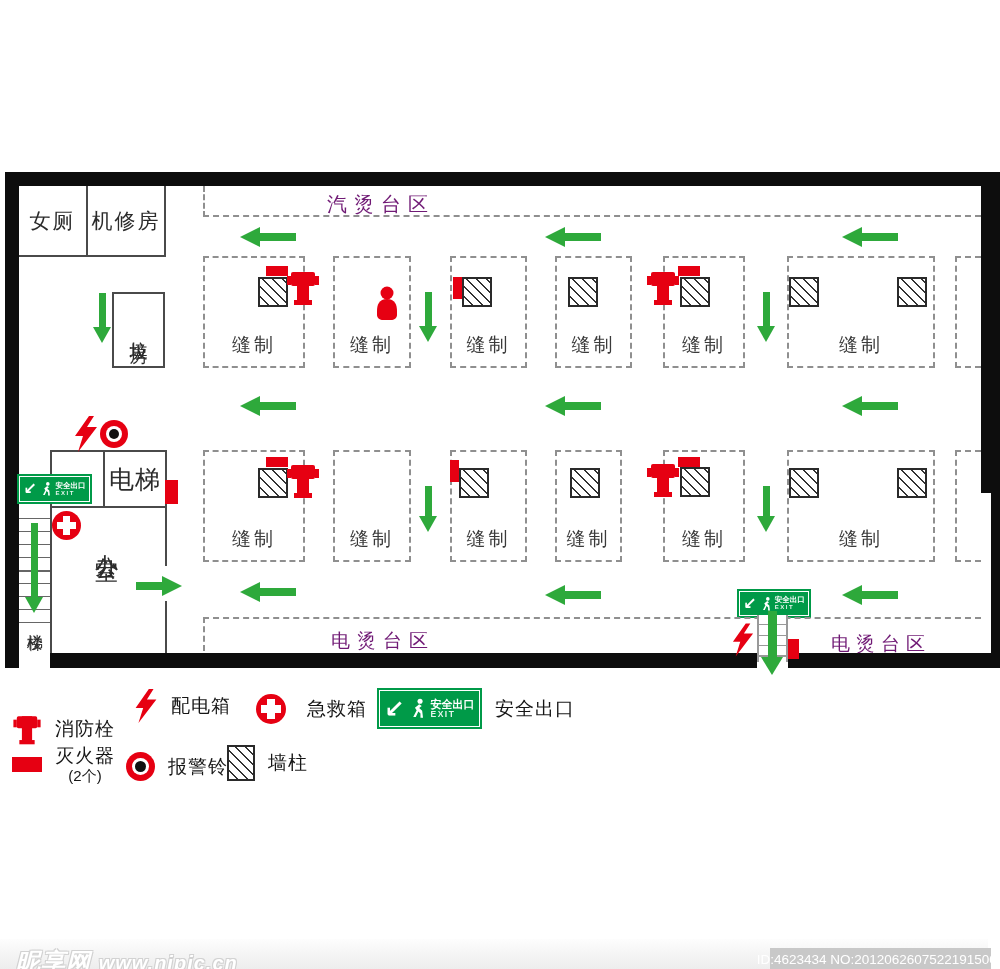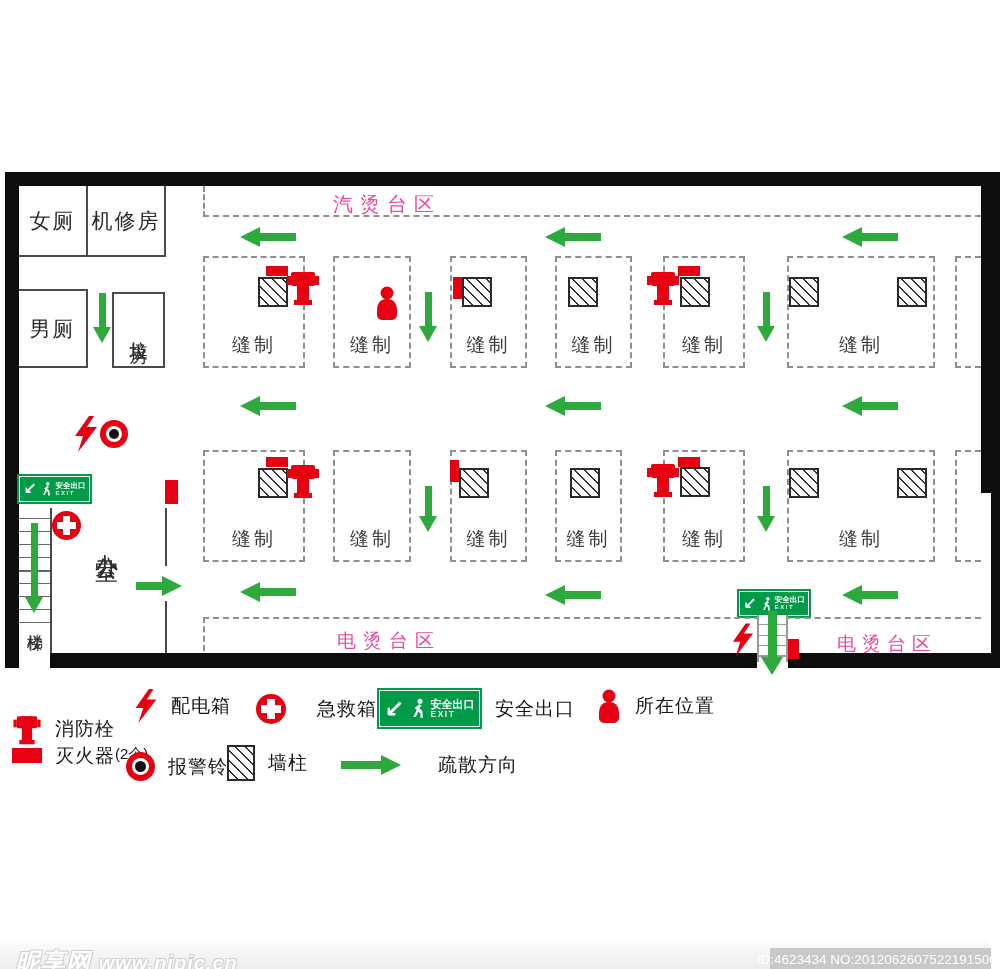--- a/index.html
+++ b/index.html
@@ -6,21 +6,21 @@
   *{box-sizing:border-box;}
   body{margin:0;background:#fff;font-family:"Liberation Sans","DejaVu Sans",sans-serif;}
   #stage{position:relative;width:1000px;height:969px;background:#fff;overflow:hidden;}
   .abs{position:absolute;}
   .wall{position:absolute;background:#0d0d0d;}
   .room{position:absolute;display:flex;align-items:center;justify-content:center;color:#2b2b2b;}
   .rlabel{font-size:21px;letter-spacing:2px;color:#2b2b2b;}
   .vtext{writing-mode:vertical-rl;text-orientation:upright;letter-spacing:2px;color:#2b2b2b;}
   .dashbox{position:absolute;border:2px dashed var(--dash);}
   .sew{position:absolute;width:100%;bottom:8px;text-align:center;font-size:19px;letter-spacing:3px;color:#3a3a3a;}
-  .zone-label{position:absolute;font-size:19px;letter-spacing:7px;color:#ec4899;white-space:nowrap;margin-left:6px;}
+  .zone-label{position:absolute;font-size:19px;letter-spacing:7px;color:#701a75;white-space:nowrap;}
   .col{position:absolute;width:30px;height:30px;background:#fff;border:2px solid #2a2a2a;
        background-image:repeating-linear-gradient(45deg,transparent 0 5.5px,#333 5.5px 7px);}
   .red-h{position:absolute;width:22px;height:10px;background:var(--red);}
   .red-v{position:absolute;width:9px;height:22px;background:var(--red);}
   .arr-left{position:absolute;height:20px;}
   .arr-left::before{content:"";position:absolute;left:0;top:50%;margin-top:-10px;border:10px solid transparent;border-left:0;border-right:20px solid var(--green);}
   .arr-left::after{content:"";position:absolute;left:18px;right:0;top:50%;margin-top:-4px;height:8px;background:var(--green);}
   .arr-right{position:absolute;height:20px;}
   .arr-right::before{content:"";position:absolute;right:0;top:50%;margin-top:-10px;border:10px solid transparent;border-right:0;border-left:20px solid var(--green);}
   .arr-right::after{content:"";position:absolute;right:18px;left:0;top:50%;margin-top:-4px;height:8px;background:var(--green);}
@@ -77,28 +77,31 @@
   <div class="wall" style="left:991px;top:493px;width:9px;height:175px"></div>
   <div class="wall" style="left:50px;top:653px;width:707px;height:15px"></div>
   <div class="wall" style="left:788px;top:653px;width:212px;height:15px"></div>
 
   <div class="room" style="left:88px;top:186px;width:78px;height:71px;border-right:2px solid var(--line);border-bottom:2px solid var(--line)">
     <span class="rlabel">机修房</span>
   </div>
   <div class="room" style="left:19px;top:186px;width:69px;height:71px;border-right:2px solid var(--line);border-bottom:2px solid var(--line)">
     <span class="rlabel">女厕</span>
   </div>
-  <div class="room" style="left:19px;top:289px;width:69px;height:79px;border-top:2px solid var(--line);border-right:2px solid var(--line);border-bottom:2px solid var(--line)">
-    <span class="rlabel">男厕</span>
-  </div>
   <div class="room" style="left:112px;top:292px;width:53px;height:76px;border:2px solid var(--line)">
     <span class="vtext" style="font-size:18px">垃圾房</span>
   </div>
   <div class="arr-down" style="left:93px;top:293px;height:50px"></div>
 
+  <div class="abs" style="left:50px;top:450px;width:117px;height:58px;border:2px solid var(--line)">
+    <div class="abs" style="left:51px;top:0;width:2px;height:100%;background:var(--line)"></div>
+    <div class="abs" style="left:53px;top:0;right:0;bottom:0;display:flex;align-items:center;justify-content:center">
+      <span style="font-size:25px;letter-spacing:1px;color:#2b2b2b">电梯</span>
+    </div>
+  </div>
   <div class="line" style="left:50px;top:508px;width:2px;height:145px"></div>
   <div class="line" style="left:165px;top:508px;width:2px;height:58px"></div>
   <div class="line" style="left:165px;top:601px;width:2px;height:52px"></div>
   <span class="vtext" style="position:absolute;left:92px;top:536px;font-size:23px">办公室</span>
   <div class="arr-right" style="left:136px;top:577px;width:46px;height:18px"></div>
 
   <div class="treads" style="left:19px;top:518px;width:31px;height:106px"></div>
   <div class="arr-down" style="left:25px;top:523px;height:90px"></div>
   <span class="vtext" style="position:absolute;left:24px;top:621px;font-size:16px">楼梯</span>
 
@@ -304,73 +307,58 @@
   <div class="lg" style="left:134px;top:689px">
     <span class="icon-holder" style="width:24px;height:34px">
       <svg viewBox="0 0 24 36" width="24" height="34">
           <polygon class="red-fill" points="15,0 1,20 9,20 4,36 23,11 13,11 20,0"></polygon>
         </svg>
     </span>
     <span class="lg-t">配电箱</span>
   </div>
   <div class="lg" style="left:256px;top:694px">
     <span class="icon-holder firstaid" style="position:relative;width:30px;height:30px"></span>
-    <span class="lg-t" style="margin-left:18px">急救箱</span>
+    <span class="lg-t" style="margin-left:8px">急救箱</span>
   </div>
   <div class="lg" style="left:377px;top:688px">
     <span class="icon-holder exit-sign sign-large" style="position:relative;width:105px;height:41px">
       <span class="sign-inner">
         <span class="sign-arrow">↙</span>
         <svg class="sign-person" viewBox="0 0 20 24">
             <circle cx="13" cy="3.5" r="3"></circle>
             <path d="M12 7 L7 11 L9 14 L5 22 L8 22 L11 15.5 L13.5 18 L13.5 23 L16.5 23 L15.5 14.5 L12 11.5 L15 9 Z"></path>
           </svg>
         <span class="sign-text">
             <b>安全出口</b>
             <i>EXIT</i>
           </span>
       </span>
     </span>
     <span class="lg-t">安全出口</span>
   </div>
-  <div class="lg" style="left:596px;top:689px">
-    <span class="icon-holder" style="width:26px;height:34px">
-      <svg viewBox="0 0 26 34" width="26" height="34">
-          <g class="red-fill">
-            <circle cx="13" cy="7" r="6.5"></circle>
-            <path d="M13 13 C 5 13 3 19 3 25 L3 29 C3 32 6 34 9 34 L17 34 C20 34 23 32 23 29 L23 25 C23 19 21 13 13 13 Z"></path>
-          </g>
-        </svg>
-    </span>
-    <span class="lg-t">所在位置</span>
-  </div>
 
   <div class="lg" style="left:12px;top:745px">
     <span class="icon-holder" style="width:30px;height:15px;background:var(--red)"></span>
-    <span style="display:flex;flex-direction:row;align-items:flex-start;line-height:1.15">
+    <span style="display:flex;flex-direction:column;align-items:center;line-height:1.15">
       <span class="lg-t">灭火器</span>
       <span class="lg-sub">(2个)</span>
     </span>
   </div>
   <div class="lg" style="left:126px;top:752px">
     <span class="icon-holder bell" style="position:relative;width:29px;height:29px">
         <i>
           <b></b>
         </i>
       </span>
     <span class="lg-t">报警铃</span>
   </div>
   <div class="lg" style="left:227px;top:745px">
     <span class="icon-holder col" style="position:relative;width:28px;height:36px"></span>
     <span class="lg-t">墙柱</span>
   </div>
-  <div class="lg" style="left:341px;top:752px">
-    <span class="icon-holder arr-right" style="position:relative;width:60px;height:20px"></span>
-    <span class="lg-t" style="margin-left:24px">疏散方向</span>
-  </div>
 
   <div class="wm-bar">
     <span class="wm-logo">
       <span>昵享网</span>
       <span style="font-size:20px">www.nipic.cn</span>
     </span>
     <span class="wm-id">ID:4623434 NO:20120626075221915000</span>
   </div>
 
 </div>

